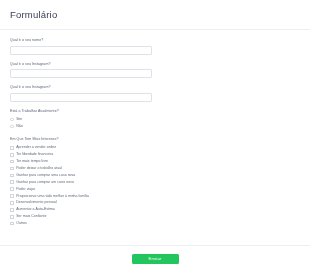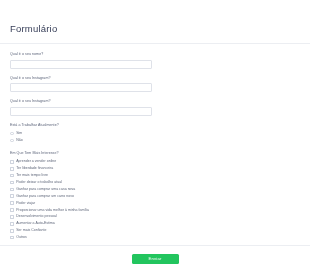--- a/index.html
+++ b/index.html
@@ -18,21 +18,21 @@
   .page {
     position: relative;
     width: 310px;
     height: 271px;
     background: #ffffff;
     box-sizing: border-box;
   }
 
   
   .header {
-    padding: 23px 0 8px 10px;
+    padding: 9px 0 8px 10px;
     border-bottom: 1px solid #eceef2;
   }
   .page-title {
     font-size: 9.5px;
     font-weight: 400;
     color: #39405a;
     letter-spacing: .2px;
     margin: 0;
     line-height: 12px;
   }

